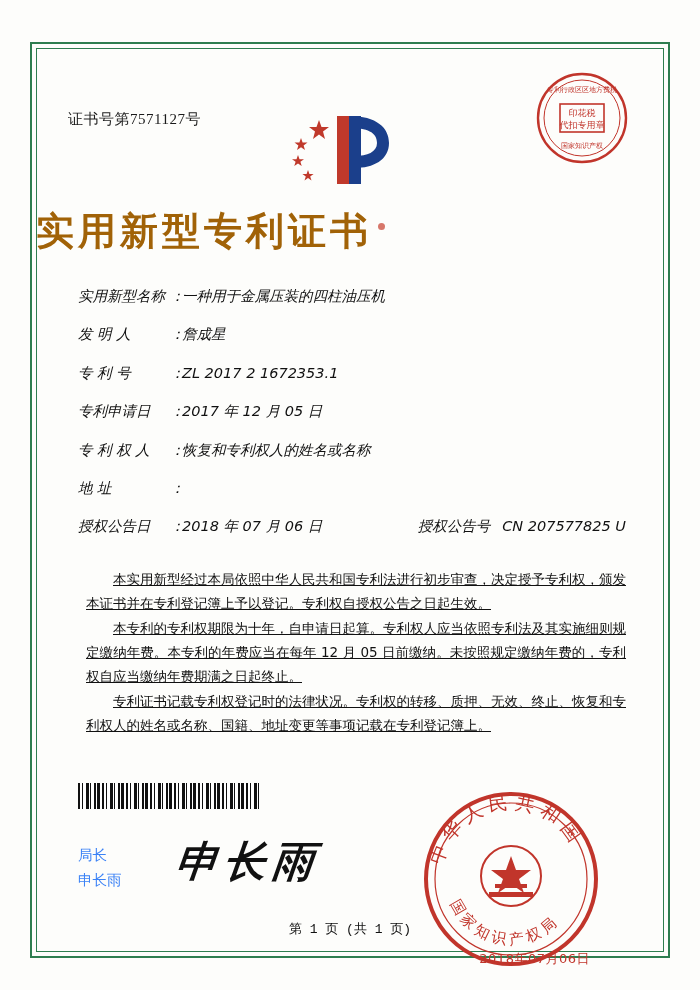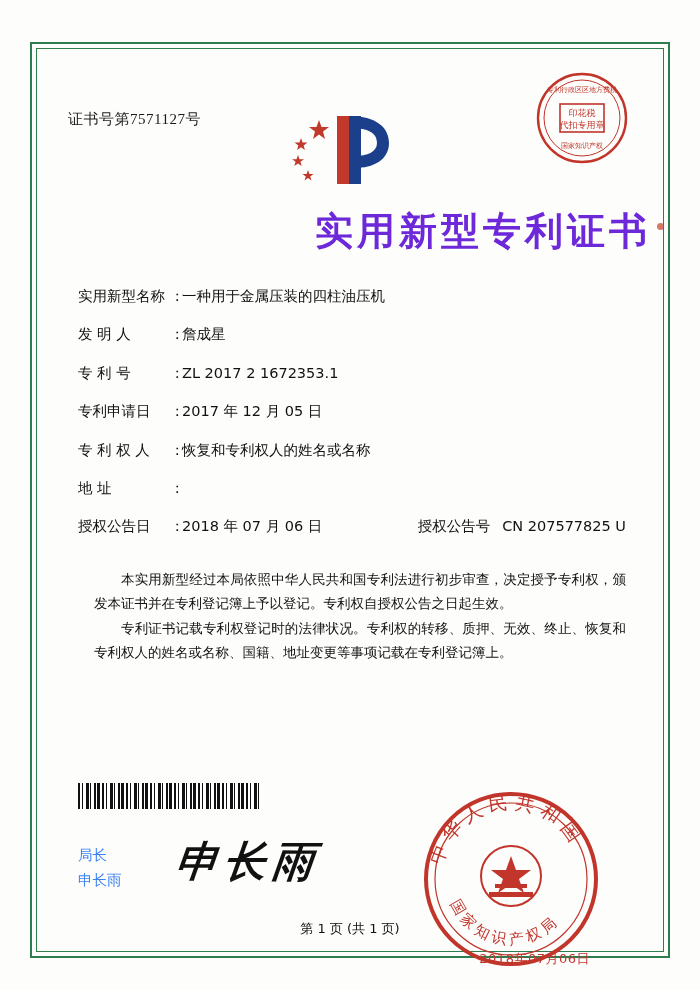--- a/index.html
+++ b/index.html
@@ -69,27 +69,27 @@
     left: 50%;
     top: 62px;
     transform: translateX(-50%);
     width: 130px;
     height: 80px;
   }
   
   .title {
     position: absolute;
     left: 0;
-    right: 0;
+    right: 8px;
     top: 158px;
-    text-align: right;
+    text-align: left;
     font-size: 38px;
     font-weight: bold;
     letter-spacing: 4px;
-    color: #6d28d9;
+    color: #a16207;
     font-family: "DejaVu Sans", "Liberation Sans", sans-serif;
   }
   .title-dot {
     display: inline-block;
     width: 7px;
     height: 7px;
     border-radius: 50%;
     background: #c94a3a;
     vertical-align: super;
     margin-left: 6px;
@@ -97,20 +97,21 @@
   }
   
   .fields {
     position: absolute;
     left: 42px;
     right: 38px;
     top: 240px;
     font-size: 14.5px;
     color: #111;
     line-height: 1.2;
+    font-style: italic;
   }
   .field-row {
     display: flex;
     align-items: flex-start;
     margin-bottom: 21px;
   }
   .field-label {
     width: 92px;
     flex: 0 0 92px;
     white-space: nowrap;
@@ -147,22 +148,23 @@
     position: absolute;
     left: 42px;
     right: 38px;
     top: 520px;
     font-size: 13.5px;
     line-height: 1.75;
     color: #111;
     text-align: justify;
   }
   .paragraphs p {
-    margin: 0 0 2px 16px;
+    margin: 0 0 2px 8px;
     text-indent: 2em;
+    text-decoration: underline;
   }
   
   .barcode {
     position: absolute;
     left: 42px;
     top: 735px;
     width: 182px;
     height: 26px;
     background:
       repeating-linear-gradient(to right,
@@ -213,20 +215,21 @@
   }
   
   .footer {
     position: absolute;
     left: 0;
     right: 0;
     bottom: 14px;
     text-align: center;
     font-size: 13px;
     color: #111;
+    font-family: Liberation Mono, monospace;
   }
 </style>
 </head>
 <body>
 
 <div class="page">
 
   <div class="border-outer"></div>
   <div class="border-inner"></div>
 
@@ -308,20 +311,21 @@
         <div class="right-group">
           <div class="right-label">授权公告号</div>
           <div class="right-value">CN 207577825 U</div>
         </div>
       </div>
 
     </div>
 
     <div class="paragraphs">
       <p>本实用新型经过本局依照中华人民共和国专利法进行初步审查，决定授予专利权，颁发本证书并在专利登记簿上予以登记。专利权自授权公告之日起生效。</p>
+      <p>本专利的专利权期限为十年，自申请日起算。专利权人应当依照专利法及其实施细则规定缴纳年费。本专利的年费应当在每年 12 月 05 日前缴纳。未按照规定缴纳年费的，专利权自应当缴纳年费期满之日起终止。</p>
       <p>专利证书记载专利权登记时的法律状况。专利权的转移、质押、无效、终止、恢复和专利权人的姓名或名称、国籍、地址变更等事项记载在专利登记簿上。</p>
     </div>
 
     <div class="barcode"></div>
 
     <div class="sig-label">
       <div>局长</div>
       <div>申长雨</div>
     </div>
 

